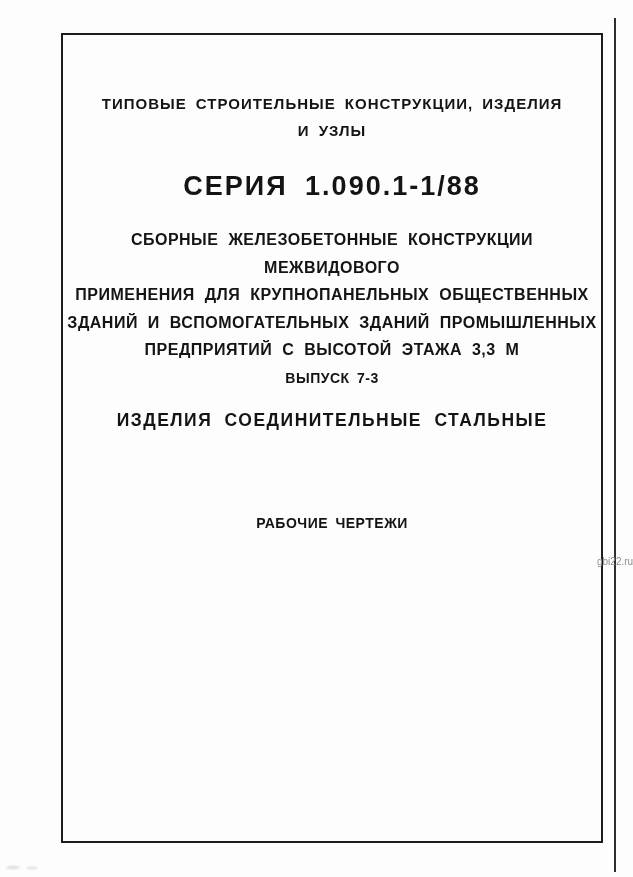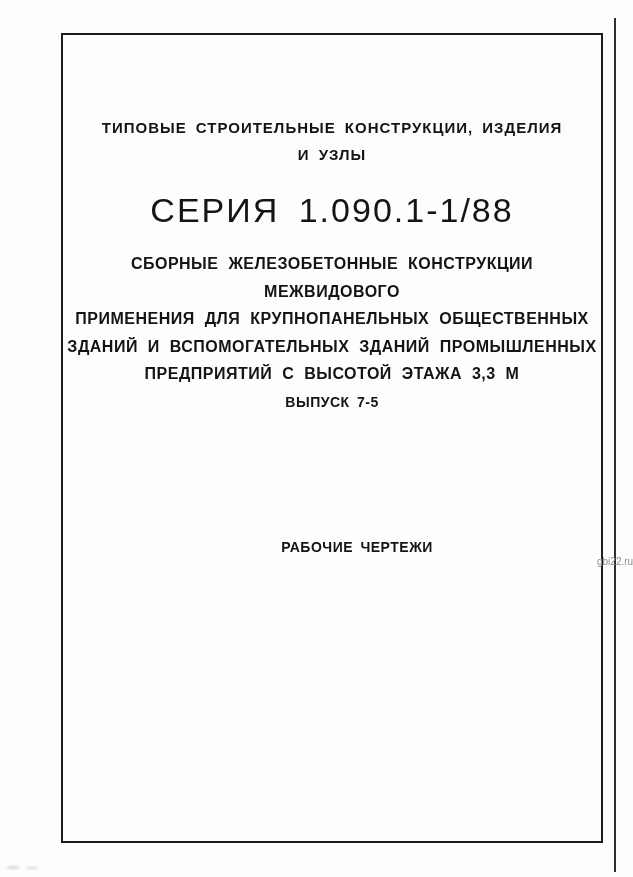--- a/index.html
+++ b/index.html
@@ -40,34 +40,33 @@
   .tline {
     position: absolute;
     left: 61px;
     width: 542px;
     text-align: center;
     font-weight: 700;
     white-space: pre-line;
     letter-spacing: 1px;
     word-spacing: 4px;
     color: #141414;
-    margin-top: 24px;
   }
   .header-title {
     top: 90px;
     font-size: 15px;
     line-height: 27px;
   }
   .series-title {
     top: 170px;
-    font-size: 34px;
+    font-size: 27px;
     line-height: 32px;
     letter-spacing: 2px;
     word-spacing: 8px;
-    font-weight: 400;
+    font-weight: 700;
   }
   .series-desc {
     top: 226px;
     font-size: 16px;
     line-height: 27.5px;
     letter-spacing: 0.5px;
     word-spacing: 5px;
   }
   .issue-label {
     top: 370px;
@@ -79,21 +78,20 @@
     top: 410px;
     font-size: 17.5px;
     letter-spacing: 1.5px;
     word-spacing: 6px;
   }
   .doc-type {
     top: 515px;
     font-size: 14px;
     letter-spacing: 0.5px;
     word-spacing: 3px;
-    padding-left: 25px;
   }
   .watermark {
     position: absolute;
     left: 597px;
     top: 556px;
     font-size: 10px;
     font-weight: 400;
     letter-spacing: 0;
     color: #8f8f8f;
     font-family: "Liberation Sans", sans-serif;
@@ -119,22 +117,23 @@
   <div class="tline header-title">ТИПОВЫЕ СТРОИТЕЛЬНЫЕ КОНСТРУКЦИИ, ИЗДЕЛИЯ
 И УЗЛЫ</div>
 
   <div class="tline series-title">СЕРИЯ 1.090.1-1/88</div>
 
   <div class="tline series-desc">СБОРНЫЕ ЖЕЛЕЗОБЕТОННЫЕ КОНСТРУКЦИИ МЕЖВИДОВОГО
 ПРИМЕНЕНИЯ ДЛЯ КРУПНОПАНЕЛЬНЫХ ОБЩЕСТВЕННЫХ
 ЗДАНИЙ И ВСПОМОГАТЕЛЬНЫХ ЗДАНИЙ ПРОМЫШЛЕННЫХ
 ПРЕДПРИЯТИЙ С ВЫСОТОЙ ЭТАЖА 3,3 М</div>
 
-  <div class="tline issue-label">ВЫПУСК 7-5</div>
+  <div class="tline issue-label">ВЫПУСК 7-3</div>
 
+  <div class="tline subject-title">ИЗДЕЛИЯ СОЕДИНИТЕЛЬНЫЕ СТАЛЬНЫЕ</div>
 
   <div class="tline doc-type">РАБОЧИЕ ЧЕРТЕЖИ</div>
 
   <div class="watermark">gbi22.ru</div>
 
   <div class="smudge smudge-1"></div>
   <div class="smudge smudge-2"></div>
 
 </div>
 

